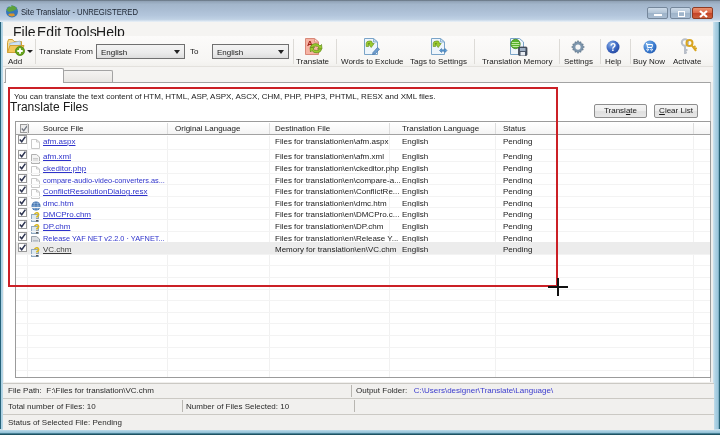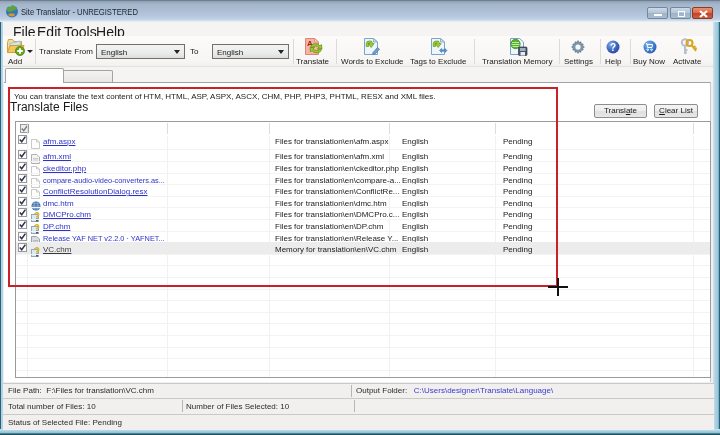--- a/index.html
+++ b/index.html
@@ -137,21 +137,21 @@
     <path d="M10 14.5 L14.5 9.5 L16.5 11.2 L12 16 L9.5 16.5 Z" fill="#6f9fd0" stroke="#4a76a8" stroke-width="0.7"></path>
   </svg>
   <div class="abs tlabel" style="left:341px">Words to Exclude</div>
 
   <svg class="abs" style="left:430px;top:38px" width="19" height="18" viewBox="0 0 19 18">
     <path d="M1.5 0.5 L10.5 0.5 L14.5 4 L14.5 16.5 L1.5 16.5 Z" fill="#eef5fb" stroke="#7aa4c8" stroke-width="1"></path>
     <path d="M10.5 0.5 L10.5 4 L14.5 4 Z" fill="#cce0f0" stroke="#7aa4c8" stroke-width="0.8"></path>
     <path d="M3.2 8.5 L3.2 5.5 Q3.2 3 6.5 3 L8 3 L8 3 Q9.3 3.2 9.3 5 L9.3 5.5 L11.2 5.5 L8.2 9.5 L5.2 5.5 L6.9 5.5 Q6.8 5.2 6.3 5.2 L6 5.2 Q5.6 5.2 5.6 6.2 L5.6 8.5 Z" fill="#9ccb2e" stroke="#5d8a14" stroke-width="0.6"></path>
     <path d="M9.5 12.5 L11.5 10.5 L11.5 11.8 L15 11.8 L15 10.5 L17 12.5 L15 14.5 L15 13.2 L11.5 13.2 L11.5 14.5 Z" fill="#5b9bd5" stroke="#3a72a8" stroke-width="0.6"></path>
   </svg>
-  <div class="abs tlabel" style="left:410px">Tags to Exclude</div>
+  <div class="abs tlabel" style="left:410px">Tags to Settings</div>
   <div class="abs tsep" style="left:474px"></div>
 
   <svg class="abs" style="left:509px;top:38px" width="19" height="18" viewBox="0 0 19 18">
     <path d="M1.5 0.5 L10.5 0.5 L14.5 4 L14.5 16.5 L1.5 16.5 Z" fill="#eef5fb" stroke="#7aa4c8" stroke-width="1"></path>
     <circle cx="6.5" cy="6" r="4.7" fill="#58b32c" stroke="#3c7d1a" stroke-width="0.7"></circle>
     <path d="M3 4.5 L10 4.5 M2.5 6.5 L10.5 6.5 M3.5 8.5 L9.8 8.5" stroke="#bfe8a0" stroke-width="1"></path>
     <rect x="9.5" y="9" width="8.5" height="8.5" rx="1" fill="#4a5668" stroke="#2e3744" stroke-width="0.7"></rect>
     <rect x="11" y="10" width="5.5" height="3" fill="#9fb0c4"></rect>
     <rect x="11.5" y="14" width="4.5" height="3.5" fill="#e8ecf2"></rect>
   </svg>
@@ -207,20 +207,27 @@
   <div id="panel" class="abs"></div>
   <div id="tab1" class="abs">
     <div class="tabtxt" style="left:4px">Translate Files</div>
   </div>
 
   <div id="msg" class="abs t11">You can translate the text content of HTM, HTML, ASP, ASPX, ASCX, CHM, PHP, PHP3, PHTML, RESX and XML files.</div>
   <div class="abs pbtn" style="left:594px;width:53px">Transl<u>a</u>te</div>
   <div class="abs pbtn" style="left:654px;width:44px"><u>C</u>lear List</div>
 
   <div id="table" class="abs">
+    <div id="thead">
+      <div class="rowtxt" style="left:27px;top:2px">Source File</div>
+      <div class="rowtxt" style="left:159px;top:2px">Original Language</div>
+      <div class="rowtxt" style="left:259px;top:2px">Destination File</div>
+      <div class="rowtxt" style="left:386px;top:2px">Translation Language</div>
+      <div class="rowtxt" style="left:487px;top:2px">Status</div>
+    </div>
     <div class="cb" style="left:4px;top:2px;background:#ededed">
       <svg width="9" height="9" viewBox="0 0 9 9">
         <path d="M1.8 4.5 L3.7 6.6 L7.2 1.8" stroke="#6f7580" stroke-width="1.3" fill="none"></path>
       </svg>
     </div>
     <div class="hsep" style="left:11px"></div>
     <div class="hsep" style="left:151px"></div>
     <div class="hsep" style="left:253px"></div>
     <div class="hsep" style="left:373px"></div>
     <div class="hsep" style="left:479px"></div>

